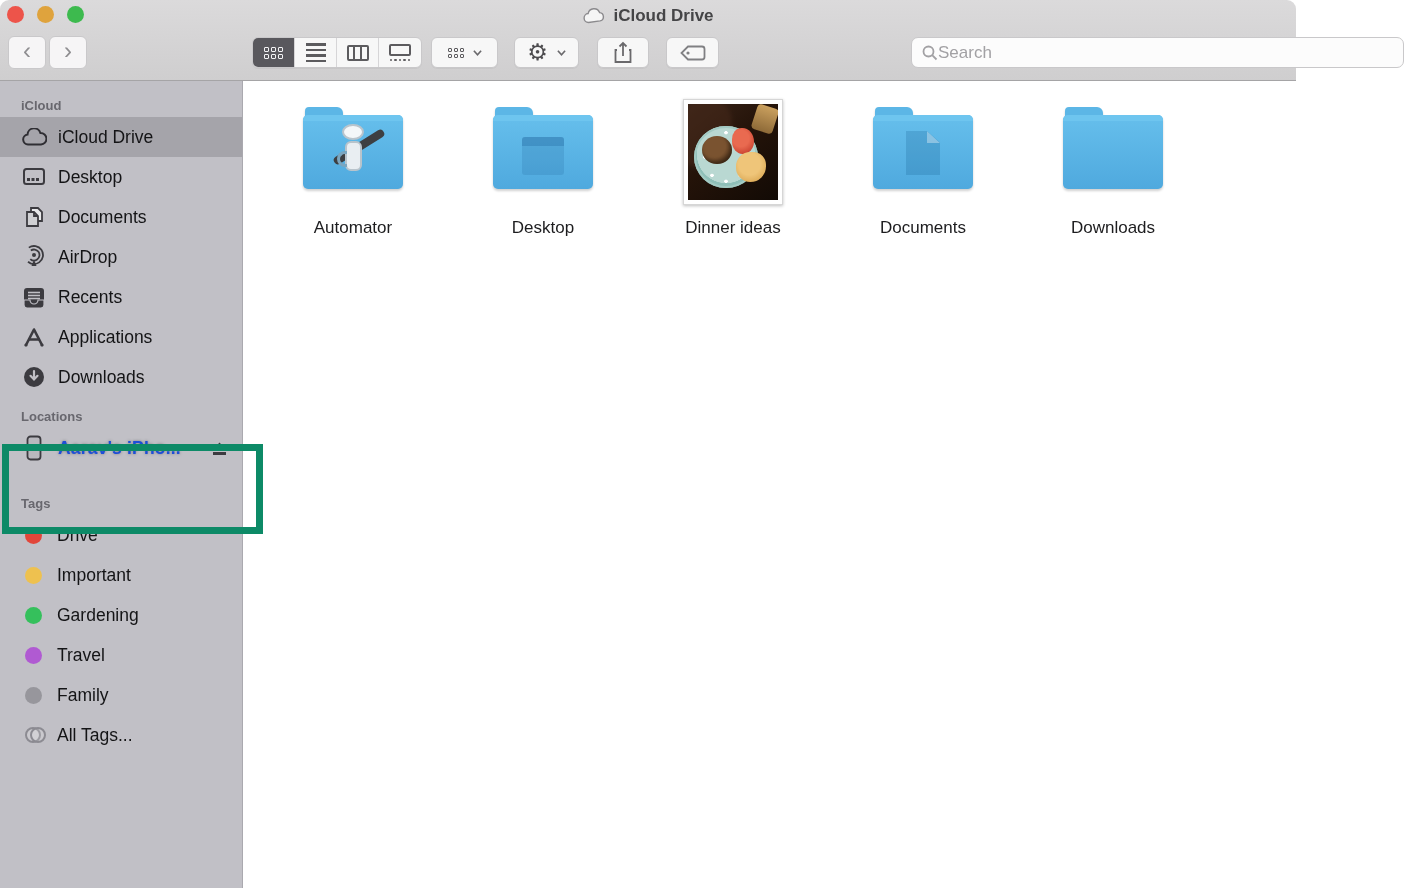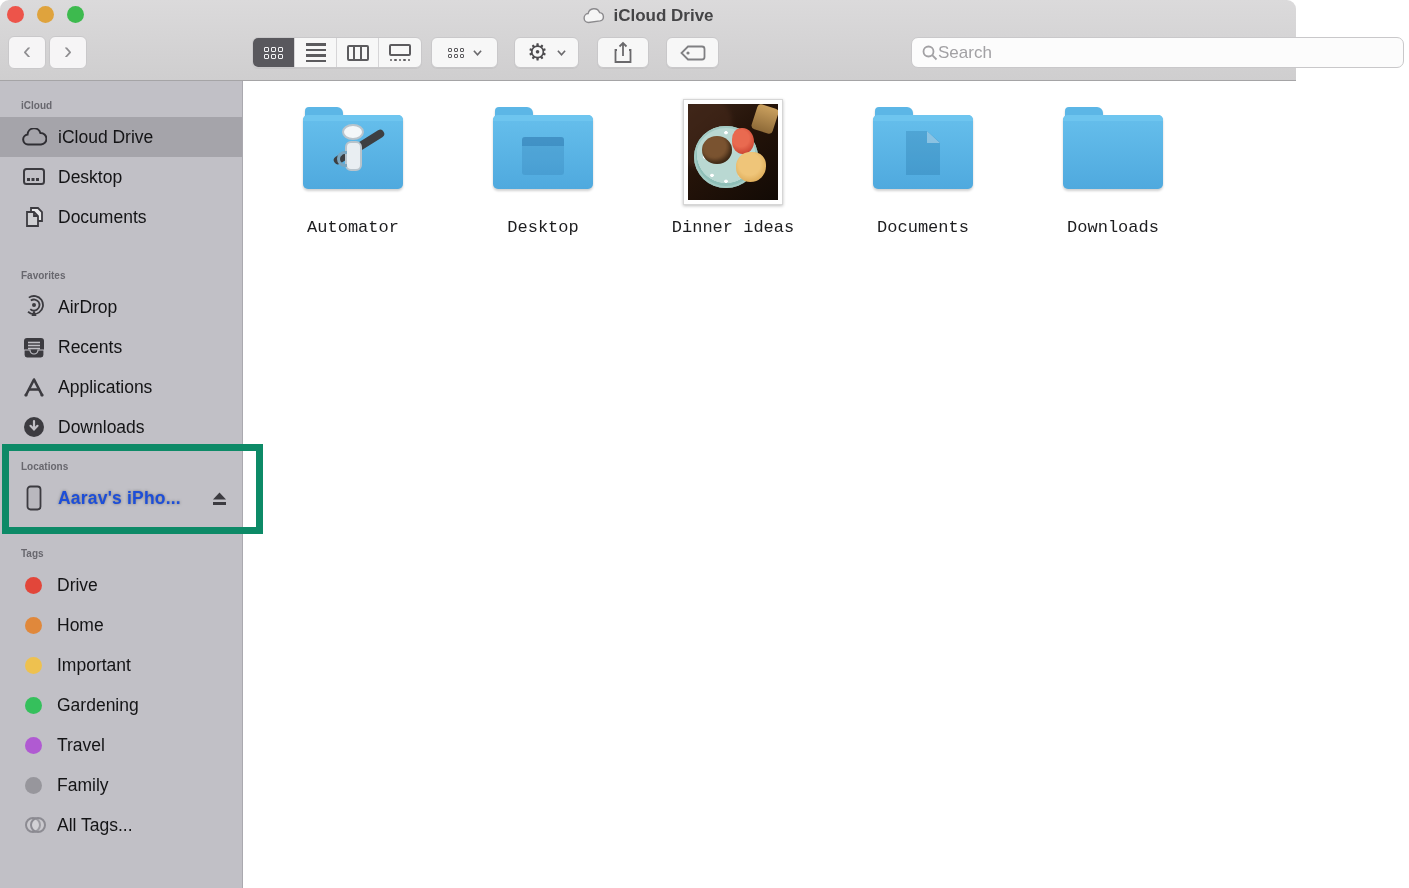--- a/index.html
+++ b/index.html
@@ -58,21 +58,21 @@
     background:#fcfcfc; border:1px solid #c9c8ca; border-radius:7px;
     display:flex; align-items:center; padding:0 10px; gap:0; }
   .searchbar input { border:none; outline:none; background:transparent; flex:1;
     font-size:17px; color:#333; font-family:inherit; }
   .searchbar input::placeholder { color:#a2a1a4; }
 
   
   .sidebar { position:absolute; top:81px; left:0; bottom:0; width:243px;
     background:#c1c0c6; border-right:1px solid #aaa9af; padding-top:12px; }
   .side-header { padding-left:21px; height:24px; display:flex; align-items:center;
-    font-size:10px; font-weight:bold; color:#68676e; }
+    font-size:13px; font-weight:bold; color:#68676e; }
   .side-row { height:40px; display:flex; align-items:center; padding-left:21px; gap:11px;
     font-size:17.5px; color:#141416; }
   .side-row.selected { background:#a5a4aa; }
   .side-icon { width:26px; height:26px; display:flex; align-items:center; justify-content:center;
     color:#3c3b40; flex:none; }
   .tag-dot { width:17px; height:17px; border-radius:50%; flex:none; margin:0 4px; }
   .alltags-glyph { position:relative; width:17px; height:17px; margin:0 4px; flex:none; }
   .alltags-glyph i { position:absolute; top:0; width:16px; height:16px; border-radius:50%;
     border:2px solid #8c8b92; background:rgba(255,255,255,0.15); }
   .alltags-glyph i:first-child { left:0; }
@@ -83,21 +83,21 @@
   .gap-tags { margin-top:23px; }
   .iphone-label { letter-spacing:0.2px; font-weight:bold; color:#1d4ed8;
     text-shadow:0 0 3px rgba(60,60,60,0.55); filter:blur(0.4px); }
 
   .highlight-box { position:absolute; left:2px; top:444px; width:261px; height:90px;
     border:7px solid #0d8a67; z-index:5; pointer-events:none; }
 
   
   .content { position:absolute; top:82px; left:244px; right:0; bottom:0; background:#fff;
     display:flex; align-items:flex-start; padding:14px 0 0 14px; }
-  .file-item { width:190px; display:flex; flex-direction:column; align-items:center;font-family:Liberation Mono, monospace; }
+  .file-item { width:190px; display:flex; flex-direction:column; align-items:center; }
   .icon-box { height:112px; display:flex; align-items:center; justify-content:center; }
   .file-label { margin-top:10px; font-size:17px; color:#1d1d1f; }
 
   .folder { position:relative; width:100px; height:74px; border-radius:5px;
     background:linear-gradient(#66bfec,#4fa9de); filter:drop-shadow(0 2px 1px rgba(0,0,0,0.18)); }
   .folder::before { content:""; position:absolute; top:-8px; left:2px; width:38px; height:12px;
     background:#5cb6e6; border-radius:4px 6px 0 0; }
   .folder::after { content:""; position:absolute; top:0; left:0; right:0; height:6px;
     background:#6ec5ef; border-radius:5px 5px 0 0; }
 
@@ -288,21 +288,20 @@
       <span class="side-icon">
         <svg width="22" height="22" viewBox="0 0 22 22">
           <path d="M8 2 h7 l4 4 v9 h-11 z" fill="#e8e8ea" stroke="#3c3b40" stroke-width="1.8"></path>
           <path d="M4 6 h7 l4 4 v10 h-11 z" fill="#d0d0d3" stroke="#3c3b40" stroke-width="1.8"></path>
           <path d="M11 6 v4 h4" fill="none" stroke="#3c3b40" stroke-width="1.8"></path>
         </svg>
       </span>
       <span>Documents</span>
     </div>
 
-    <div class="side-header gap-favorites">Favorites</div>
 
     <div class="side-row">
       <span class="side-icon">
         <svg width="24" height="24" viewBox="0 0 24 24">
           <circle cx="12" cy="10" r="2" fill="#3c3b40"></circle>
           <circle cx="12" cy="10" r="5.5" fill="none" stroke="#3c3b40" stroke-width="1.8" stroke-dasharray="24 10" transform="rotate(-125 12 10)"></circle>
           <circle cx="12" cy="10" r="9" fill="none" stroke="#3c3b40" stroke-width="1.8" stroke-dasharray="40 17" transform="rotate(-125 12 10)"></circle>
           <path d="M9.5 21 L12 14.5 L14.5 21 z" fill="#3c3b40"></path>
         </svg>
       </span>
@@ -359,24 +358,20 @@
           <rect x="2" y="11" width="13" height="3" fill="#3c3b40"></rect>
         </svg>
       </span>
     </div>
 
     <div class="side-header gap-tags">Tags</div>
 
     <div class="side-row">
       <span class="tag-dot" style="background:#e2463a"></span>
       <span>Drive</span>
-    </div>
-    <div class="side-row">
-      <span class="tag-dot" style="background:#e0883b"></span>
-      <span>Home</span>
     </div>
     <div class="side-row">
       <span class="tag-dot" style="background:#eec14f"></span>
       <span>Important</span>
     </div>
     <div class="side-row">
       <span class="tag-dot" style="background:#35c05c"></span>
       <span>Gardening</span>
     </div>
     <div class="side-row">

